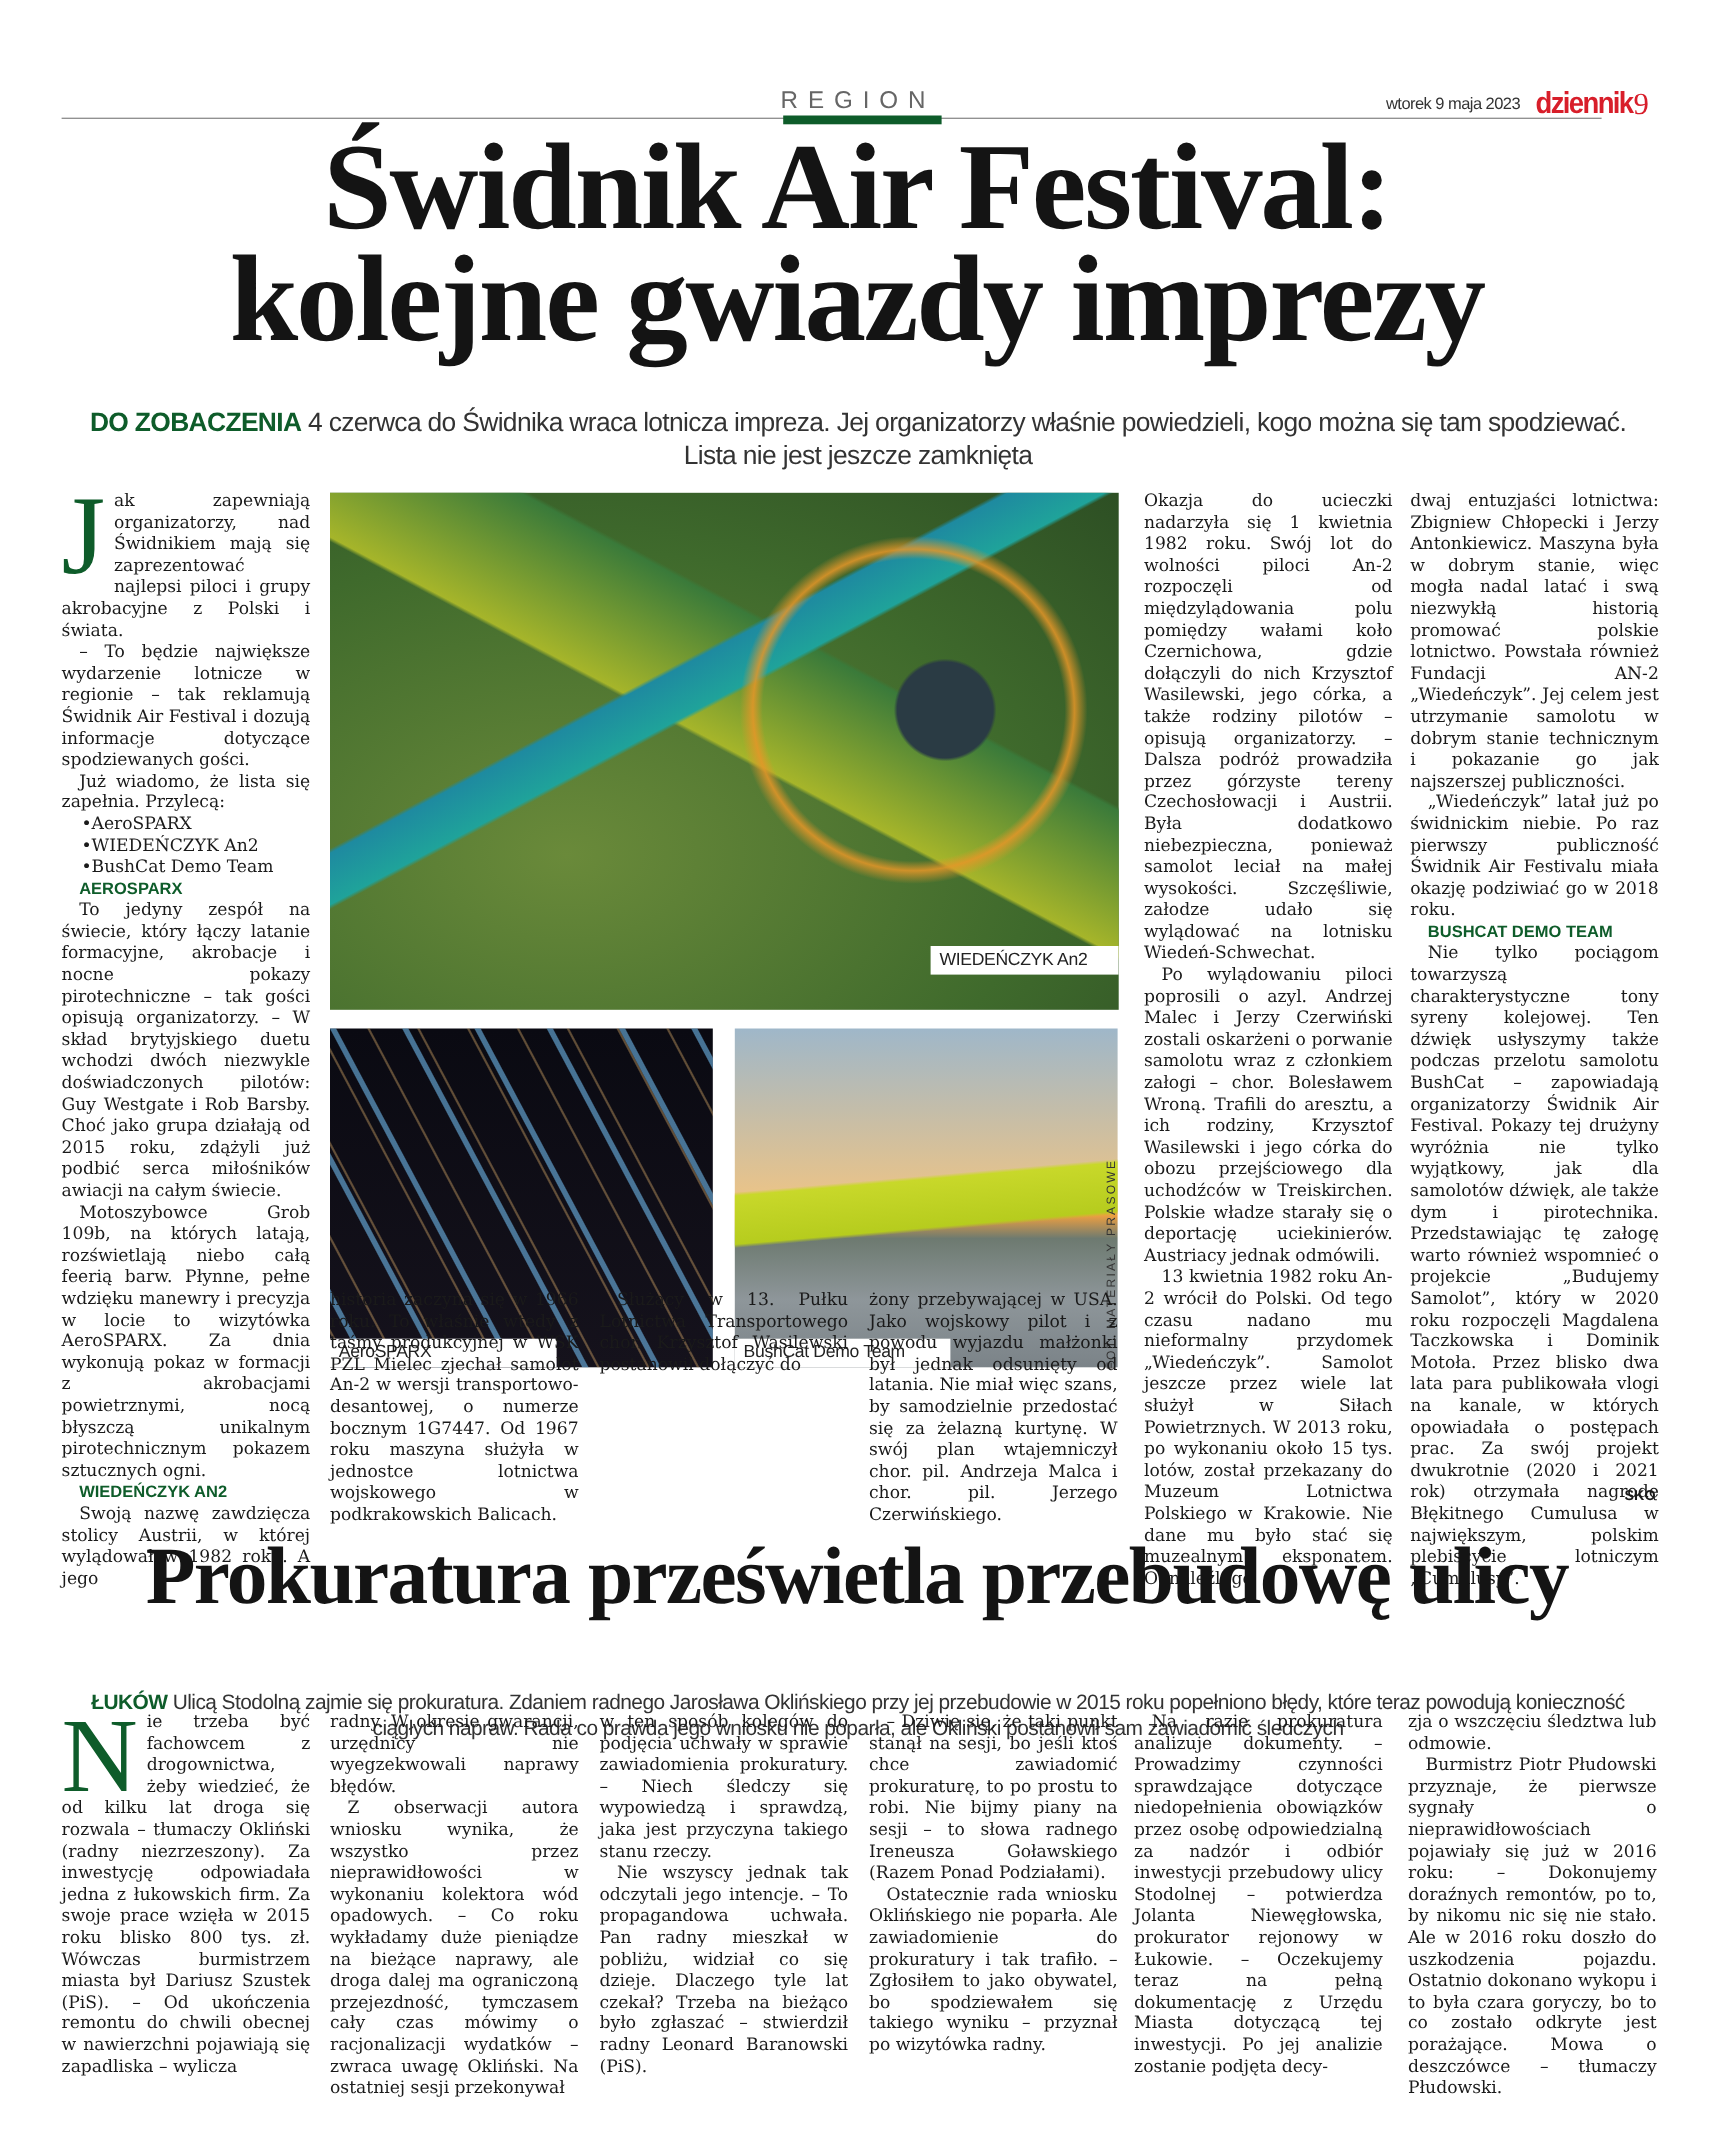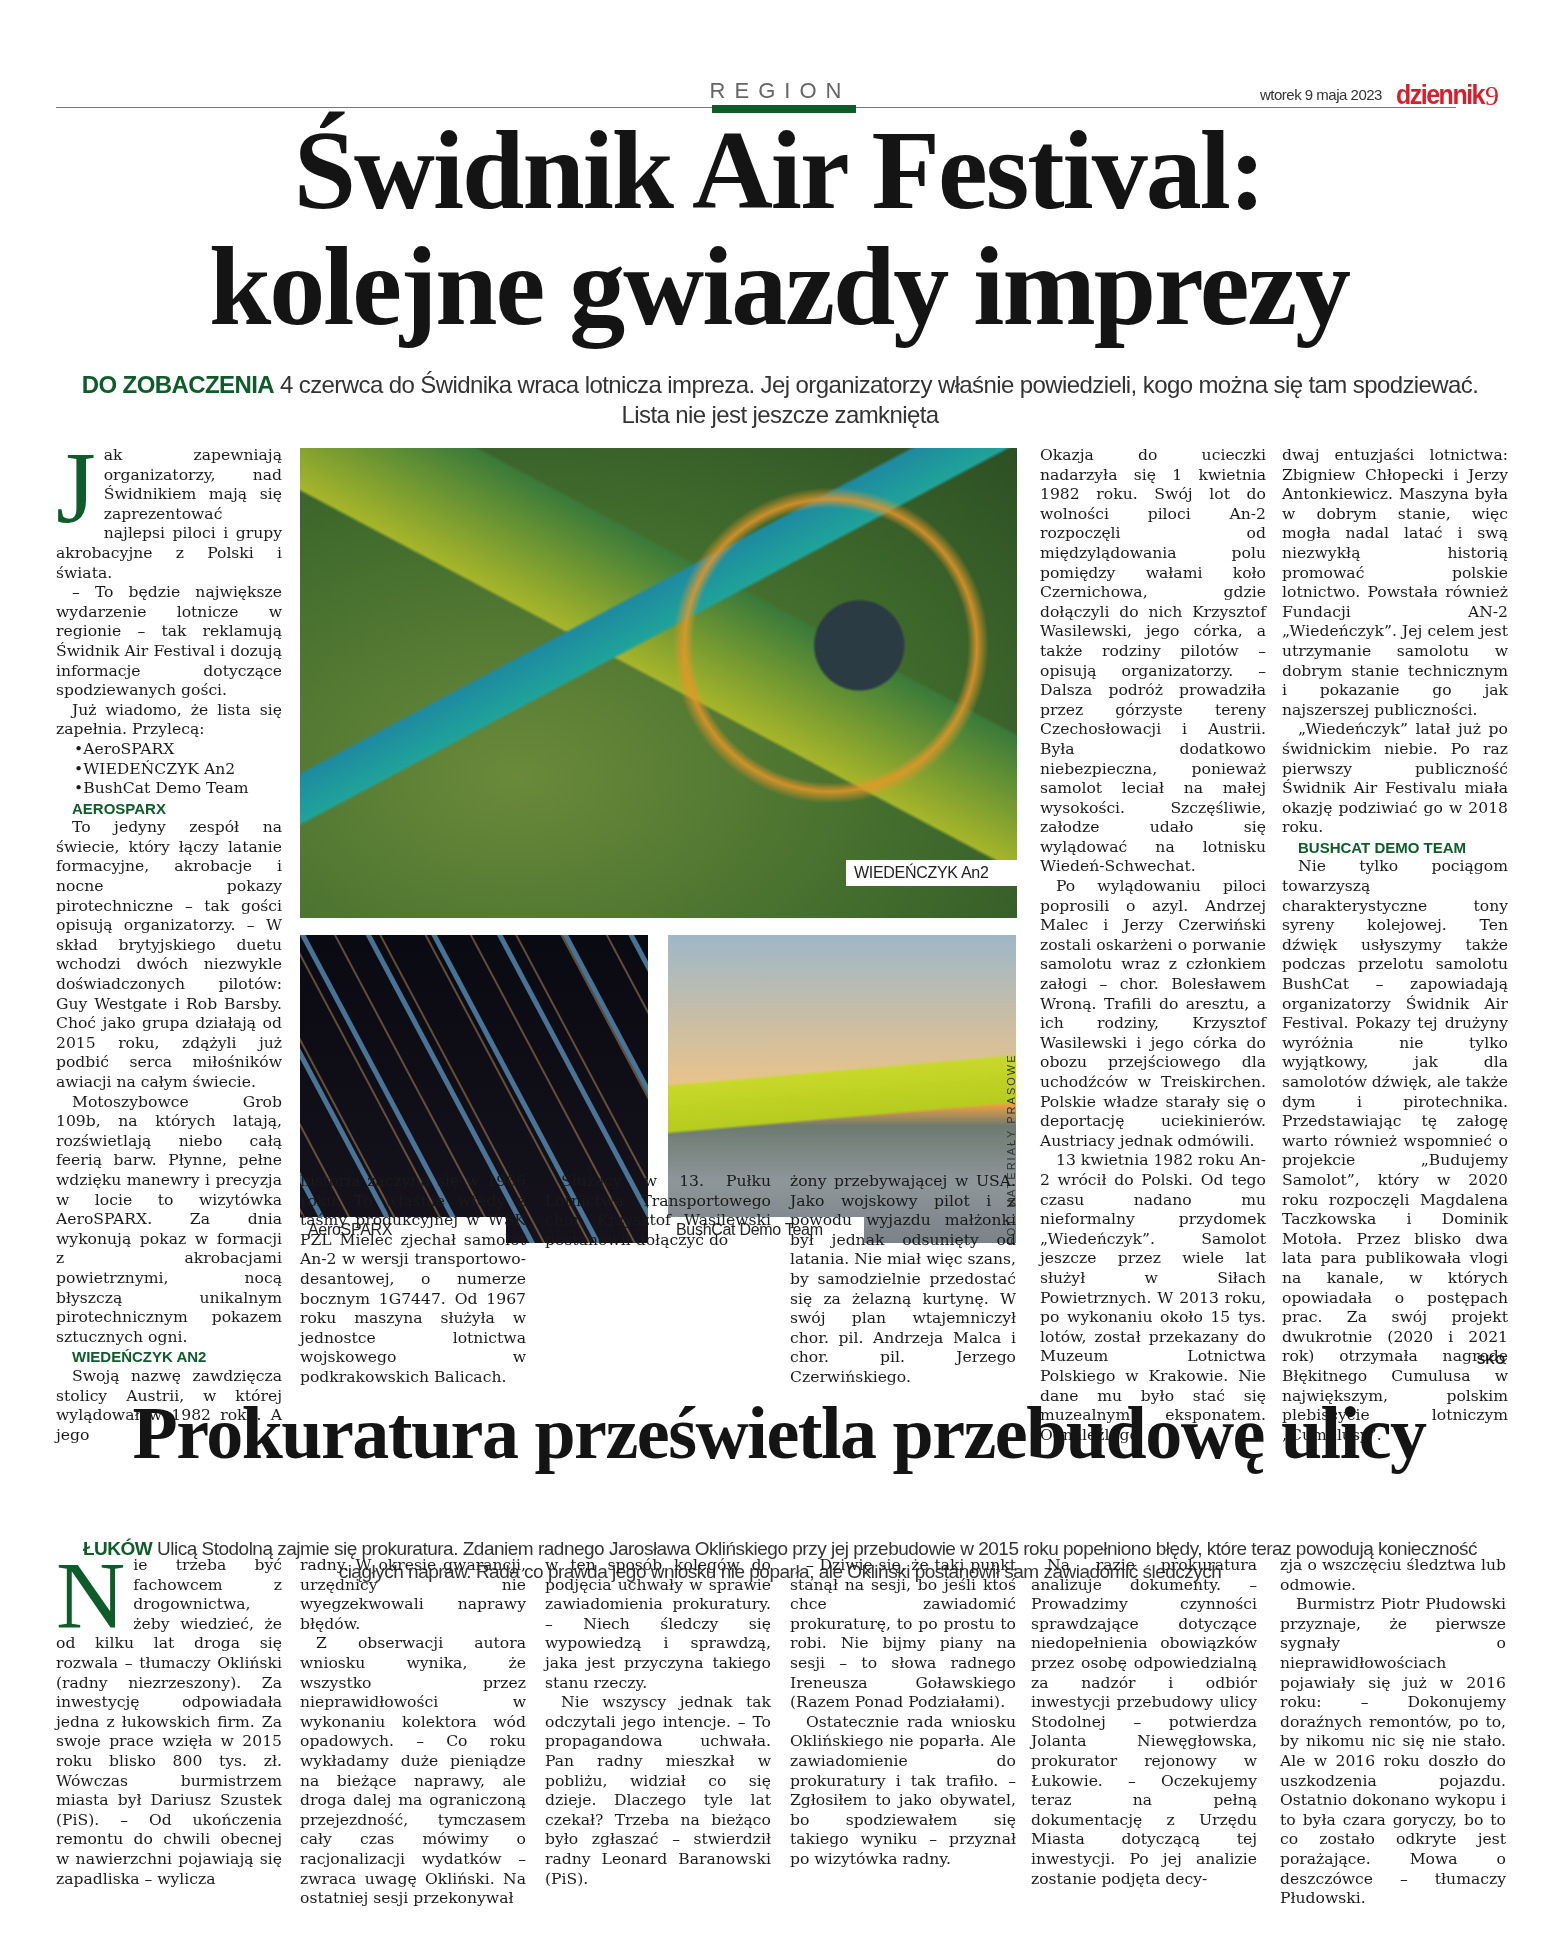--- a/index.html
+++ b/index.html
@@ -6,21 +6,21 @@
   body{width:1558px;height:1947px;position:relative;overflow:hidden;color:#1a1a1a;font-family:"DejaVu Serif",serif;}
   
   .rule{position:absolute;left:56px;top:107px;width:1400px;height:1px;background:#777;}
   .section{position:absolute;left:705px;top:78px;width:150px;text-align:center;font-family:"Liberation Sans",sans-serif;font-size:22px;letter-spacing:9px;color:#666;font-weight:300;}
   .section-bar{position:absolute;left:712px;top:105px;width:144px;height:8px;background:#0e5c2a;}
   .dateline{position:absolute;right:100px;top:86px;font-family:"Liberation Sans",sans-serif;font-size:15px;color:#333;letter-spacing:-0.5px;}
   .brand{position:absolute;left:1396px;top:80px;font-family:"Liberation Sans",sans-serif;font-weight:bold;font-size:25px;color:#d81e2a;letter-spacing:-1.5px;transform:scaleY(1.1);}
   .pagenum{position:absolute;left:1485px;top:80px;font-family:"Liberation Serif",serif;font-size:28px;color:#d81e2a;}
   .headline{position:absolute;left:0;width:1558px;text-align:center;font-family:"Liberation Serif",serif;font-weight:bold;color:#141414;letter-spacing:-2px;}
   .h1a{top:110px;font-size:112px;line-height:120px;}
-  .h1b{top:226px;font-size:112px;line-height:120px;}
+  .h1b{top:212px;font-size:112px;line-height:120px;}
   .lead{position:absolute;left:60px;width:1440px;text-align:center;font-family:"Liberation Sans",sans-serif;font-size:24px;line-height:30px;color:#333;letter-spacing:-0.6px;}
   .lead .kicker{color:#0e5c2a;font-weight:bold;}
   .col{position:absolute;font-size:15.6px;line-height:19.6px;text-align:justify;hyphens:manual;}
   .col p{margin:0;text-indent:16px;}
   .col p.noind{text-indent:0;}
   .col .sub{font-family:"Liberation Sans",sans-serif;font-weight:bold;color:#0e5c2a;font-size:15px;text-indent:16px;margin:0;}
   .col ul{margin:0;padding:0 0 0 18px;list-style:none;}
   .col li{text-indent:0;}
   .col li::before{content:"\2022 ";}
   .dropcap{float:left;font-family:"Liberation Serif",serif;color:#0e5c2a;font-size:102px;line-height:80px;margin:2px 8px 0 0;}

